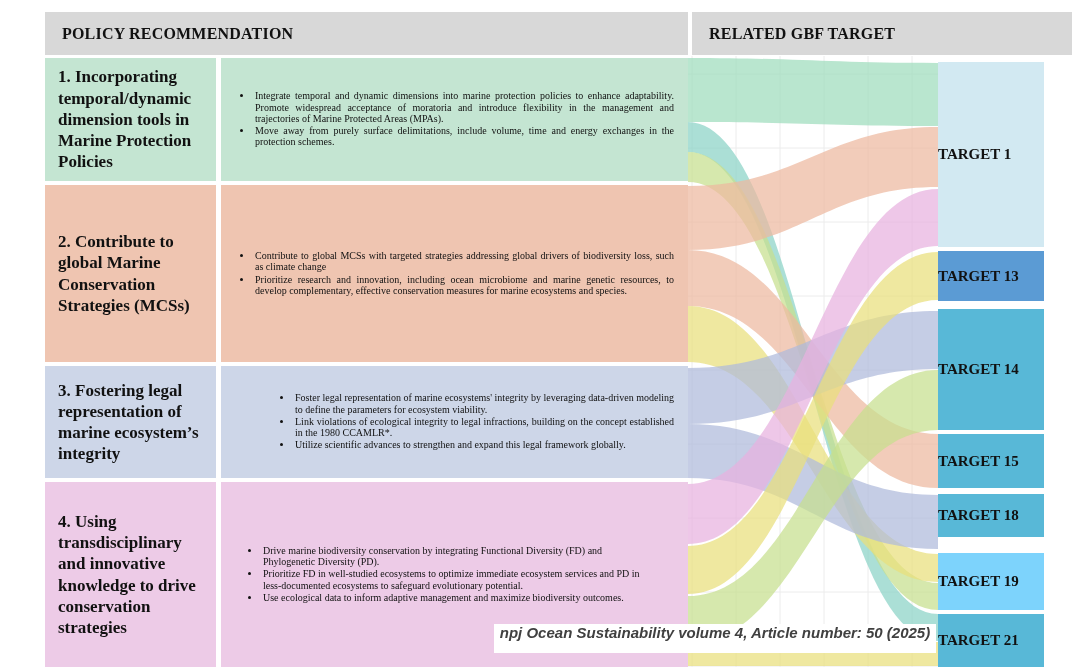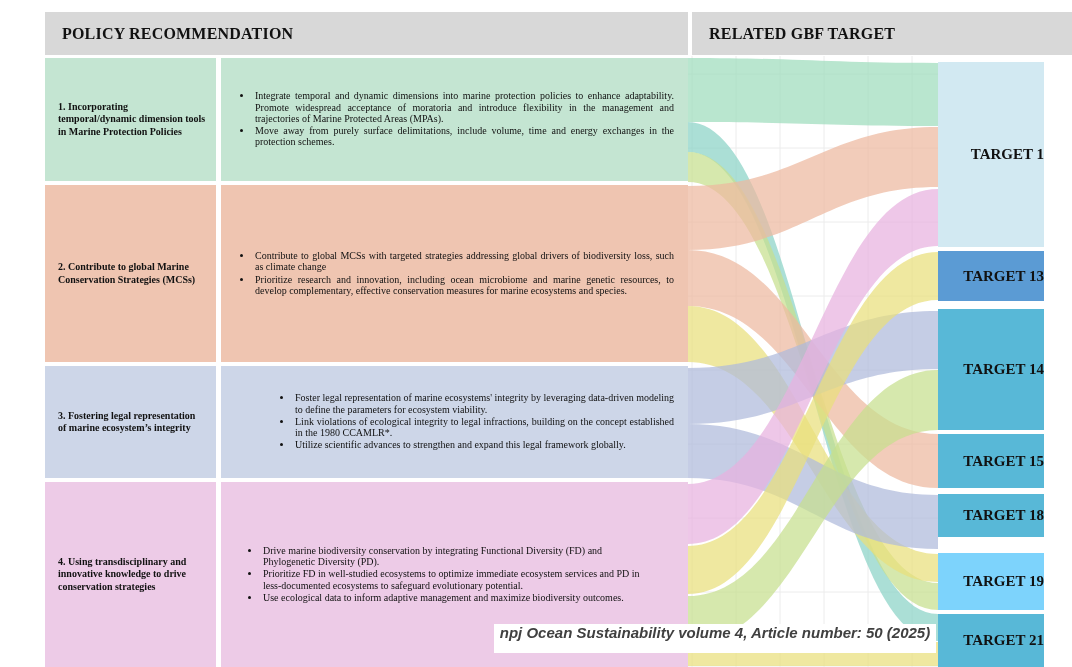--- a/index.html
+++ b/index.html
@@ -5,30 +5,30 @@
   html,body{margin:0;padding:0;background:#ffffff;}
   .fig{position:relative;width:1072px;height:667px;background:#ffffff;overflow:hidden;
        font-family:"Liberation Serif", serif;color:#111;}
   .hdr{position:absolute;top:12px;height:43px;background:#d8d8d8;
        display:flex;align-items:center;box-sizing:border-box;padding-left:17px;
        font-weight:bold;font-size:16px;letter-spacing:.2px;}
   .hdr-left{left:45px;width:643px;}
   .hdr-right{left:692px;width:380px;}
   .rowtitle{position:absolute;left:45px;width:171px;box-sizing:border-box;
        padding:8px 10px 8px 13px;display:flex;align-items:center;
-       font-weight:bold;font-size:10px;line-height:1.25;}
+       font-weight:bold;font-size:17px;line-height:1.25;}
   .rowdesc{position:absolute;left:221px;width:467px;box-sizing:border-box;
        padding:6px 14px 6px 8px;display:flex;align-items:center;}
   .rowdesc ul{margin:0;padding-left:24px;font-size:10px;line-height:1.13;}
   .rowdesc li{margin:0 0 1px 0;padding-left:2px;text-align:justify;}
   .rowdesc.leftalign li{text-align:left;}
   .rowdesc.leftalign ul{padding-right:34px;}
   .sankey{position:absolute;left:688px;top:56px;}
   .target{position:absolute;left:938px;width:106px;display:flex;align-items:center;
-       justify-content:flex-end;font-weight:bold;font-size:15px;}
+       justify-content:flex-start;font-weight:bold;font-size:15px;}
   .citation{position:absolute;left:494px;top:624px;width:442px;height:29px;background:#ffffff;
        display:flex;align-items:flex-start;justify-content:center;
        font-family:"Liberation Sans", sans-serif;font-weight:bold;font-style:italic;
        font-size:15px;color:#404040;}
 </style>
 </head>
 <body>
 
 <div class="fig">
 

